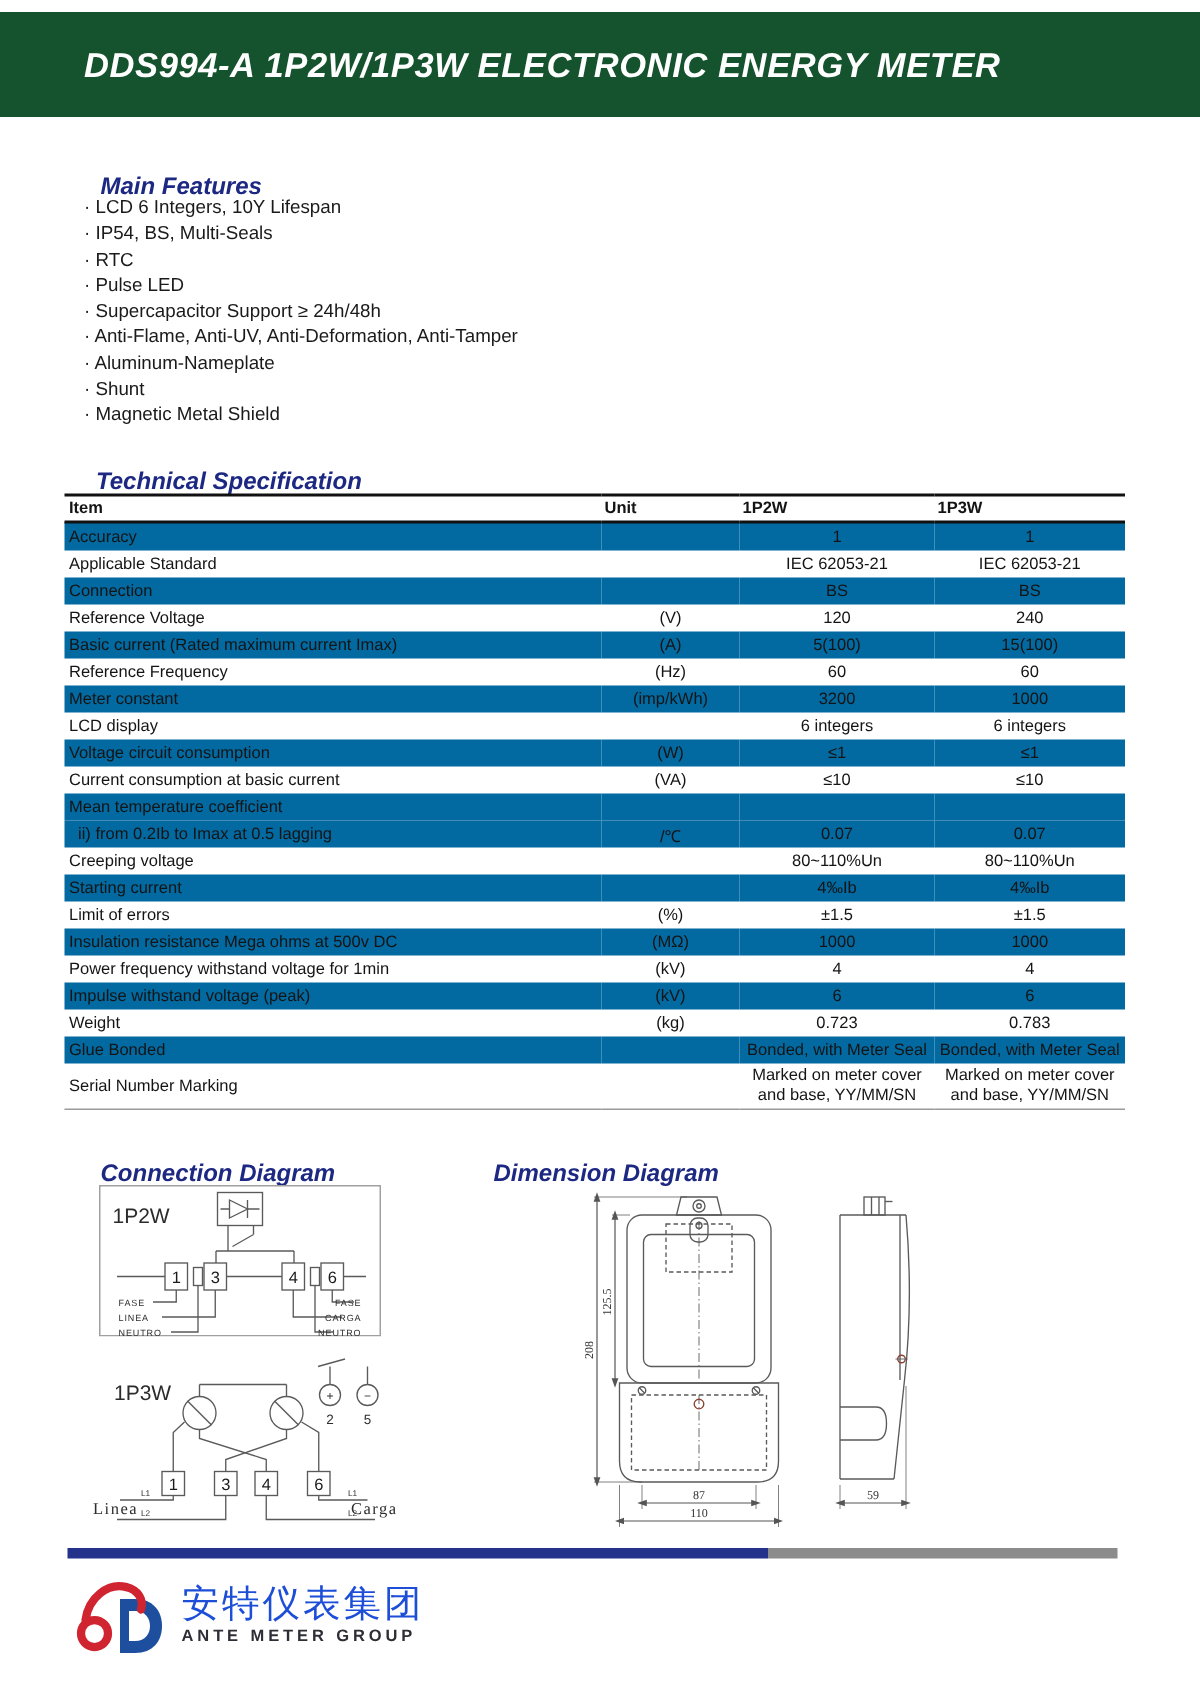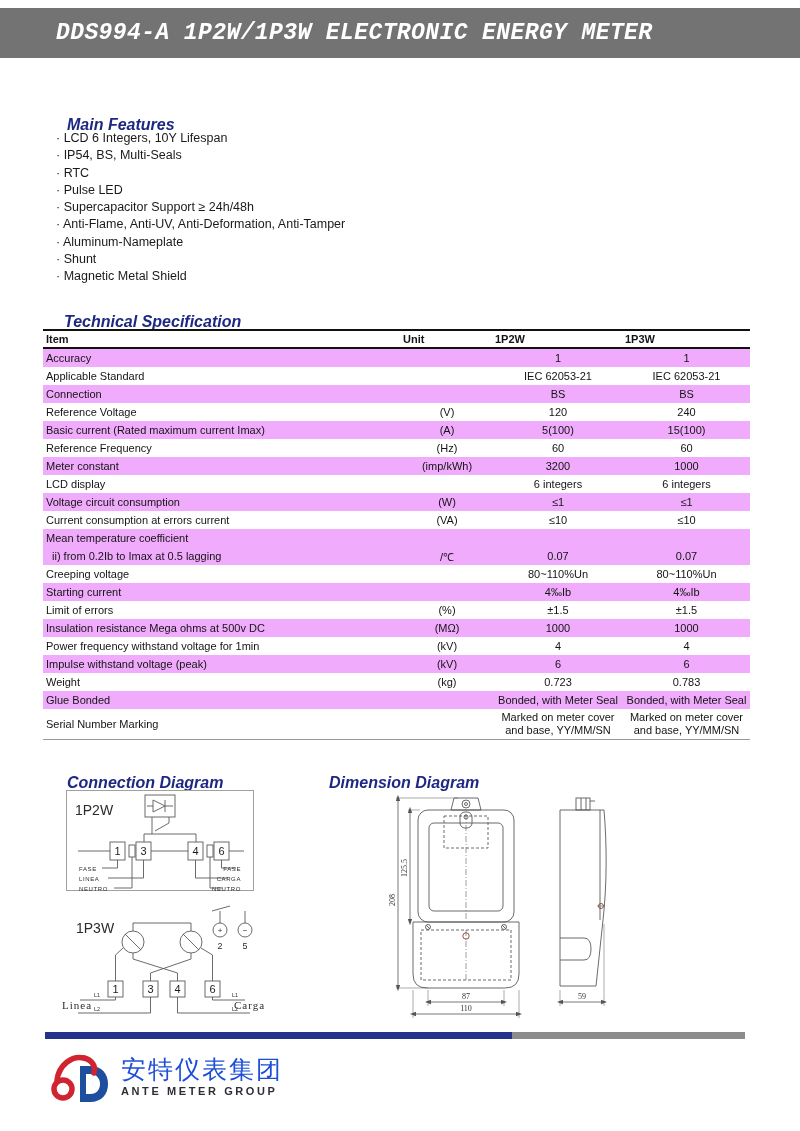--- a/index.html
+++ b/index.html
@@ -1,37 +1,37 @@
 <!DOCTYPE html>
 <html><head>
 <meta charset="utf-8">
 <style>
   html,body{margin:0;padding:0;background:#fff;}
   .page{position:relative;width:800px;height:1131px;background:#fff;overflow:hidden;
         font-family:"Liberation Sans",sans-serif;color:#1b1b1b;}
   
-  .title-bar{position:absolute;top:8px;left:0;right:0;height:50px;background:#737373;
-             display:flex;align-items:center;font-family:Liberation Mono, monospace;}
+  .title-bar{position:absolute;top:8px;left:0;right:0;height:70px;background:#14532d;
+             display:flex;align-items:center;}
   .title-bar h1{margin:0 0 0 56px;color:#ffffff;font-size:23px;font-style:italic;
                 font-weight:bold;letter-spacing:.4px;white-space:nowrap;}
   
   .section-heading{position:absolute;margin:12px;color:#1c2882;font-style:italic;
                    font-weight:bold;font-size:16px;white-space:nowrap;}
   
   .features-list{position:absolute;left:56px;top:130px;margin:0;padding:0;list-style:none;
                  font-size:12.5px;line-height:17.3px;color:#1a1a1a;}
   
   .spec-table{position:absolute;left:43px;top:329px;width:707px;border-collapse:collapse;
               font-size:11px;color:#141414;}
   .spec-table th{border-top:2px solid #111;border-bottom:2px solid #111;height:16px;
                  font-weight:bold;text-align:left;padding:0 2px;}
   .spec-table th:first-child{text-align:left;padding-left:3px;}
   .spec-table td{height:18px;padding:0 2px;text-align:center;vertical-align:middle;}
   .spec-table td:first-child{text-align:left;padding-left:3px;}
-  .spec-table tr.shade{background:#f0abfc;}
+  .spec-table tr.shade{background:#0369a1;}
   .spec-table tr.indent td:first-child{padding-left:9px;}
   .spec-table tr.tall td{height:30px;line-height:13px;}
   .spec-table tbody tr:last-child td{border-bottom:1px solid #9a9a9a;}
   
   .diagram{position:absolute;}
   svg text{font-family:"Liberation Sans",sans-serif;}
   svg text.serif{font-family:"Liberation Serif",serif;}
   
   .footer-bar{position:absolute;left:45px;top:1032px;width:700px;height:7px;display:flex;}
   .footer-bar .seg-blue{width:467px;height:7px;background:#24328c;}
@@ -128,21 +128,21 @@
           <td>6 integers</td>
           <td>6 integers</td>
         </tr>
         <tr class="shade">
           <td>Voltage circuit consumption</td>
           <td>(W)</td>
           <td>≤1</td>
           <td>≤1</td>
         </tr>
         <tr class="">
-          <td>Current consumption at errors current</td>
+          <td>Current consumption at basic current</td>
           <td>(VA)</td>
           <td>≤10</td>
           <td>≤10</td>
         </tr>
         <tr class="shade">
           <td>Mean temperature coefficient</td>
           <td></td>
           <td></td>
           <td></td>
         </tr>

